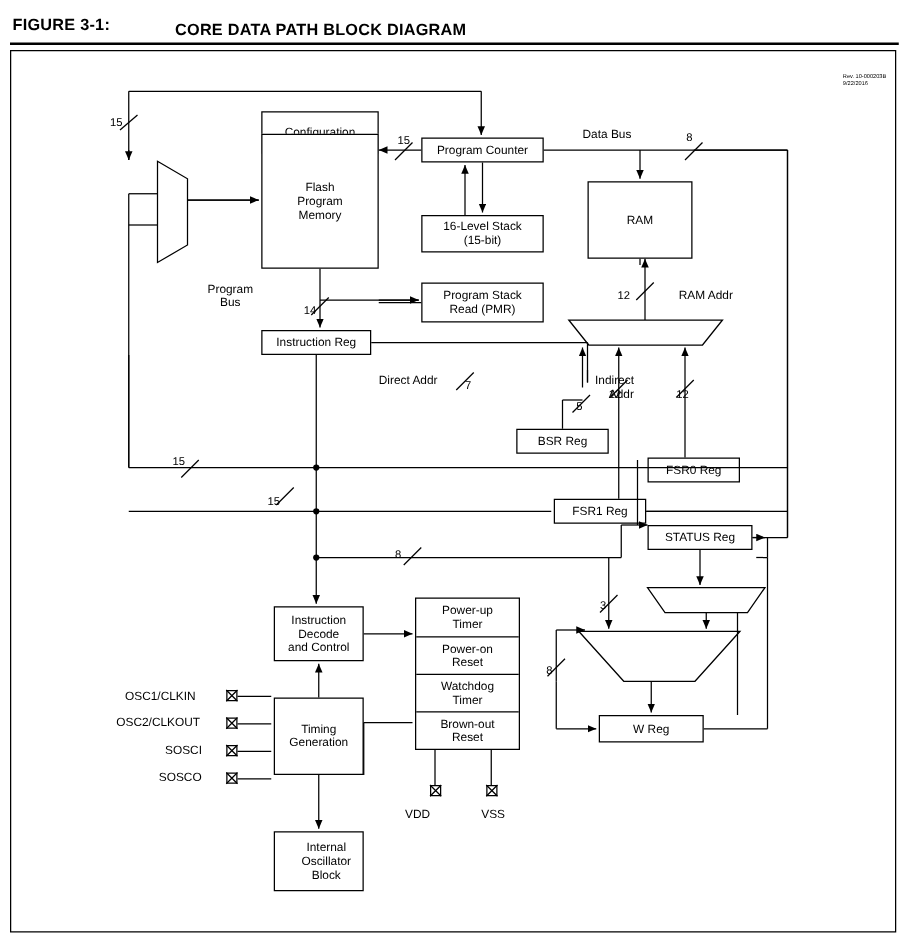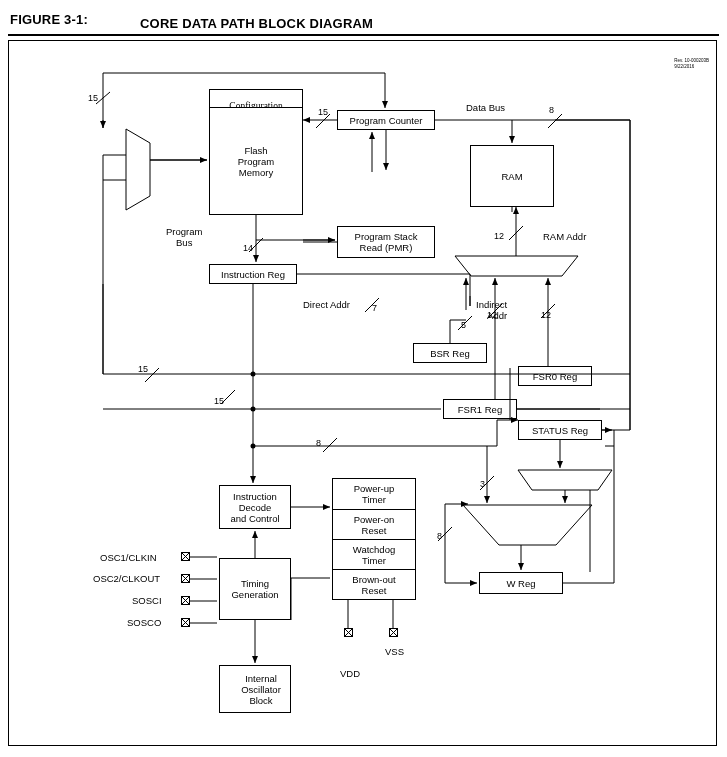--- a/index.html
+++ b/index.html
@@ -138,28 +138,30 @@
     <div class="fig-label">FIGURE 3-1:</div>
     <div class="fig-title">CORE DATA PATH BLOCK DIAGRAM</div>
   </div>
   <div class="header-rule"></div>
 
   <div class="frame"></div>
 
   <div class="revnote" style="white-space:pre; top:58px;">Rev. 10-000203B
 9/22/2016</div>
 
-  <div class="box" style="left:209px; top:89px; width:94px; height:34px;font-family:Liberation Serif, serif;">Configuration</div>
+  <div class="box" style="left:209px; top:89px; width:94px; height:34px;">Configuration</div>
 
   <div class="box" style="left:209px; top:107px; width:94px; height:108px; white-space:pre;">Flash
 Program
 Memory</div>
 
   <div class="box" style="left:337px; top:110px; width:98px; height:20px;">Program Counter</div>
 
+  <div class="box" style="left:337px; top:172px; width:98px; height:30px; white-space:pre;">16-Level Stack
+(15-bit)</div>
 
   <div class="box" style="left:337px; top:226px; width:98px; height:32px; white-space:pre;">Program Stack
 Read (PMR)</div>
 
   <div class="box" style="left:209px; top:264px; width:88px; height:20px;">Instruction Reg</div>
 
   <div class="box" style="left:470px; top:145px; width:84px; height:62px;">RAM</div>
 
   <div class="box" style="left:413px; top:343px; width:74px; height:20px;">BSR Reg</div>
 
@@ -198,21 +200,21 @@
   <div class="lbl" style="left:548px; top:477px;">MUX</div>
   <div class="lbl" style="left:509px; top:526px;">ALU</div>
 
   <div class="lbl" style="left:466px; top:102px;">Data Bus</div>
   <div class="lbl" style="left:166px; top:226px; white-space:pre; text-align:center;">Program
 Bus</div>
   <div class="lbl" style="left:543px; top:231px;">RAM Addr</div>
   <div class="lbl" style="left:303px; top:299px;">Direct Addr</div>
   <div class="lbl" style="left:476px; top:299px; white-space:pre; text-align:right;">Indirect
 Addr</div>
-  <div class="lbl" style="left:340px; top:646px;margin-top:22px;">VDD</div>
+  <div class="lbl" style="left:324px; top:646px;">VDD</div>
   <div class="lbl" style="left:385px; top:646px;">VSS</div>
 
   <div class="lbl" style="left:100px; top:552px;">OSC1/CLKIN</div>
   <div class="lbl" style="left:93px; top:573px;">OSC2/CLKOUT</div>
   <div class="lbl" style="left:132px; top:595px;">SOSCI</div>
   <div class="lbl" style="left:127px; top:617px;">SOSCO</div>
 
   <div class="pin-sq" style="left:181px; top:552px;"></div>
   <div class="pin-sq" style="left:181px; top:574px;"></div>
   <div class="pin-sq" style="left:181px; top:596px;"></div>

